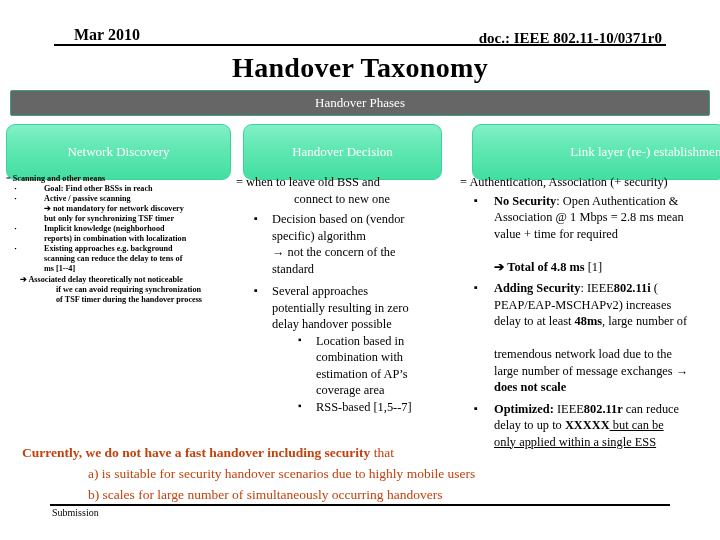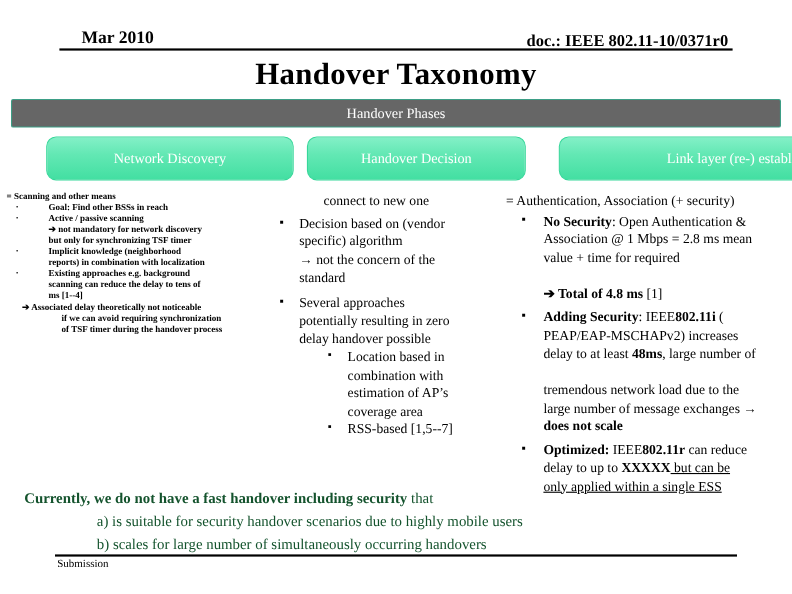--- a/index.html
+++ b/index.html
@@ -45,29 +45,28 @@
     background: #666666;
     border: 1.5px solid #3d9e86;
     border-radius: 2px;
     color: #ffffff;
     font-size: 13px;
     display: flex; align-items: center; justify-content: center;
   }
 
   
   .phase-box {
-    position: absolute; top: 124px; height: 40px;
+    position: absolute; top: 124px; height: 56px;
     background: linear-gradient(to bottom, #83f0c7 0%, #63e8b4 40%, #43dfa2 100%);
     border: 1.5px solid #37d79a;
     border-radius: 9px;
     color: #ffffff;
     font-size: 13px;
     display: flex; align-items: center; justify-content: center;
     text-align: center;
-    margin-left: 36px;
   }
   #phase-box-1 { left: 6px;   width: 225px; }
   #phase-box-2 { left: 243px; width: 199px; }
   #phase-box-3 { left: 472px; width: 254px; justify-content: flex-end; }
 
   
   .col { position: absolute; color: #000000; }
 
   
   #col-left {
@@ -121,21 +120,21 @@
   }
   #col-right li .bullet {
     position: absolute; left: 14px; top: 0; font-size: 11px;
   }
   .u { text-decoration: underline; }
   b { font-weight: bold; }
 
   
   #conclusion {
     position: absolute; left: 0; top: 444px; width: 600px;
-    color: #14532d;
+    color: #c2410c;
     font-size: 13.5px; line-height: 1.4;
   }
   #conclusion .c-main { margin: 0 0 0 22px; }
   #conclusion .c-sub  { margin: 2px 0 0 88px; }
 
   
   #slide-footer {
     position: absolute;
     left: 50px; top: 504px; width: 620px; height: 18px;
     border-top: 2.5px solid #000000;
@@ -196,20 +195,21 @@
   </ul>
   <div class="tail">
     <span>➔ Associated delay theoretically not noticeable</span>
     <span class="ind">if we can avoid requiring synchronization</span>
     <span class="ind">of TSF timer during the handover process</span>
   </div>
 </div>
 
 <div class="col" id="col-mid">
   <div class="lead">
+    <span>= when to leave old BSS and</span>
     <span class="ind">connect to new one</span>
   </div>
   <ul>
     <li>
       <span class="bullet">▪</span>
       <span>Decision based on (vendor</span><br>
       <span>specific) algorithm</span><br>
       <span>→ not the concern of the</span><br>
       <span>standard</span>
     </li>

